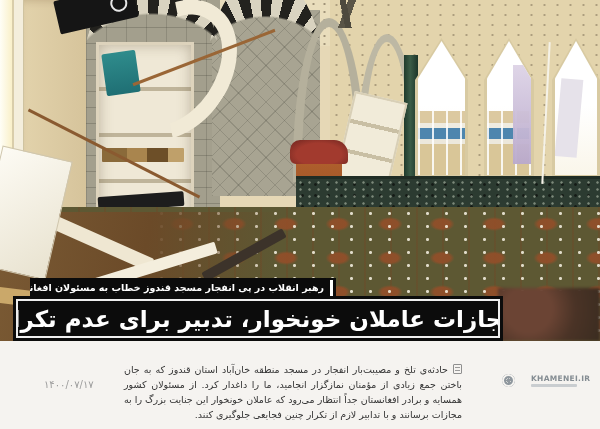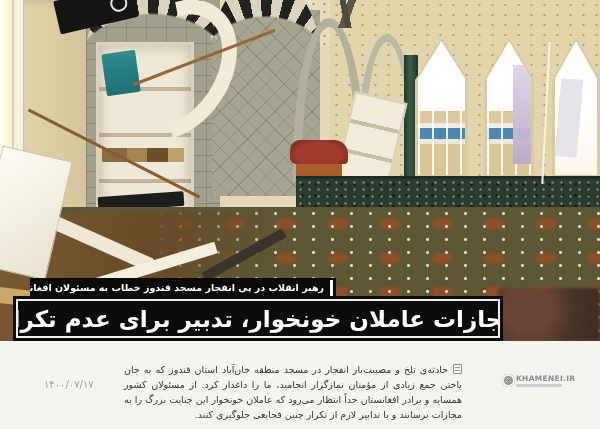--- a/index.html
+++ b/index.html
@@ -96,21 +96,21 @@
   .headline-inner{width:100%;height:100%;border:2px solid #efefef;background:#0c0c0c;display:flex;
     align-items:center;justify-content:center;overflow:hidden;}
   .headline-text{direction:rtl;color:#ffffff;font-weight:bold;font-size:23px;white-space:nowrap;letter-spacing:-.3px;}
 
   
   .bottom-bg{position:absolute;left:0;top:341px;width:600px;height:88px;background:#f5f3f0;z-index:1;}
   .body-text{position:absolute;top:352px;right:138px;width:338px;direction:rtl;text-align:justify;
     font-size:9.5px;line-height:15px;color:#333333;z-index:2;}
   .p-icon{display:inline-block;width:9px;height:10px;border:1px solid #8f8f8f;border-radius:1px;margin-left:5px;
     vertical-align:-1px;background-image:repeating-linear-gradient(to bottom,transparent 0 2px,#9a9a9a 2px 3px);background-clip:content-box;padding:1px;}
-  .brand{position:absolute;top:374px;left:502px;display:flex;align-items:flex-end;gap:1px;z-index:2;}
+  .brand{position:absolute;top:374px;left:502px;display:flex;align-items:flex-end;gap:16px;z-index:2;}
   .gear{width:13px;height:13px;border-radius:50%;flex:0 0 auto;
     background:repeating-conic-gradient(#8f979e 0 22deg,#e3e3df 22deg 44deg);
     box-shadow:inset 0 0 0 2px #f5f3f0,inset 0 0 0 4px #8f979e;}
   .brand-col{display:flex;flex-direction:column;}
   .brand-label{font-size:7.5px;font-weight:bold;color:#848c92;letter-spacing:.3px;}
   .brand-sub{height:3px;width:46px;background:#c9cdd0;border-radius:1px;margin-top:1px;}
   .date-label{position:absolute;top:379px;left:44px;font-size:10px;color:#9b9b9b;z-index:2;direction:ltr;}
 </style>
 </head>
 <body>

